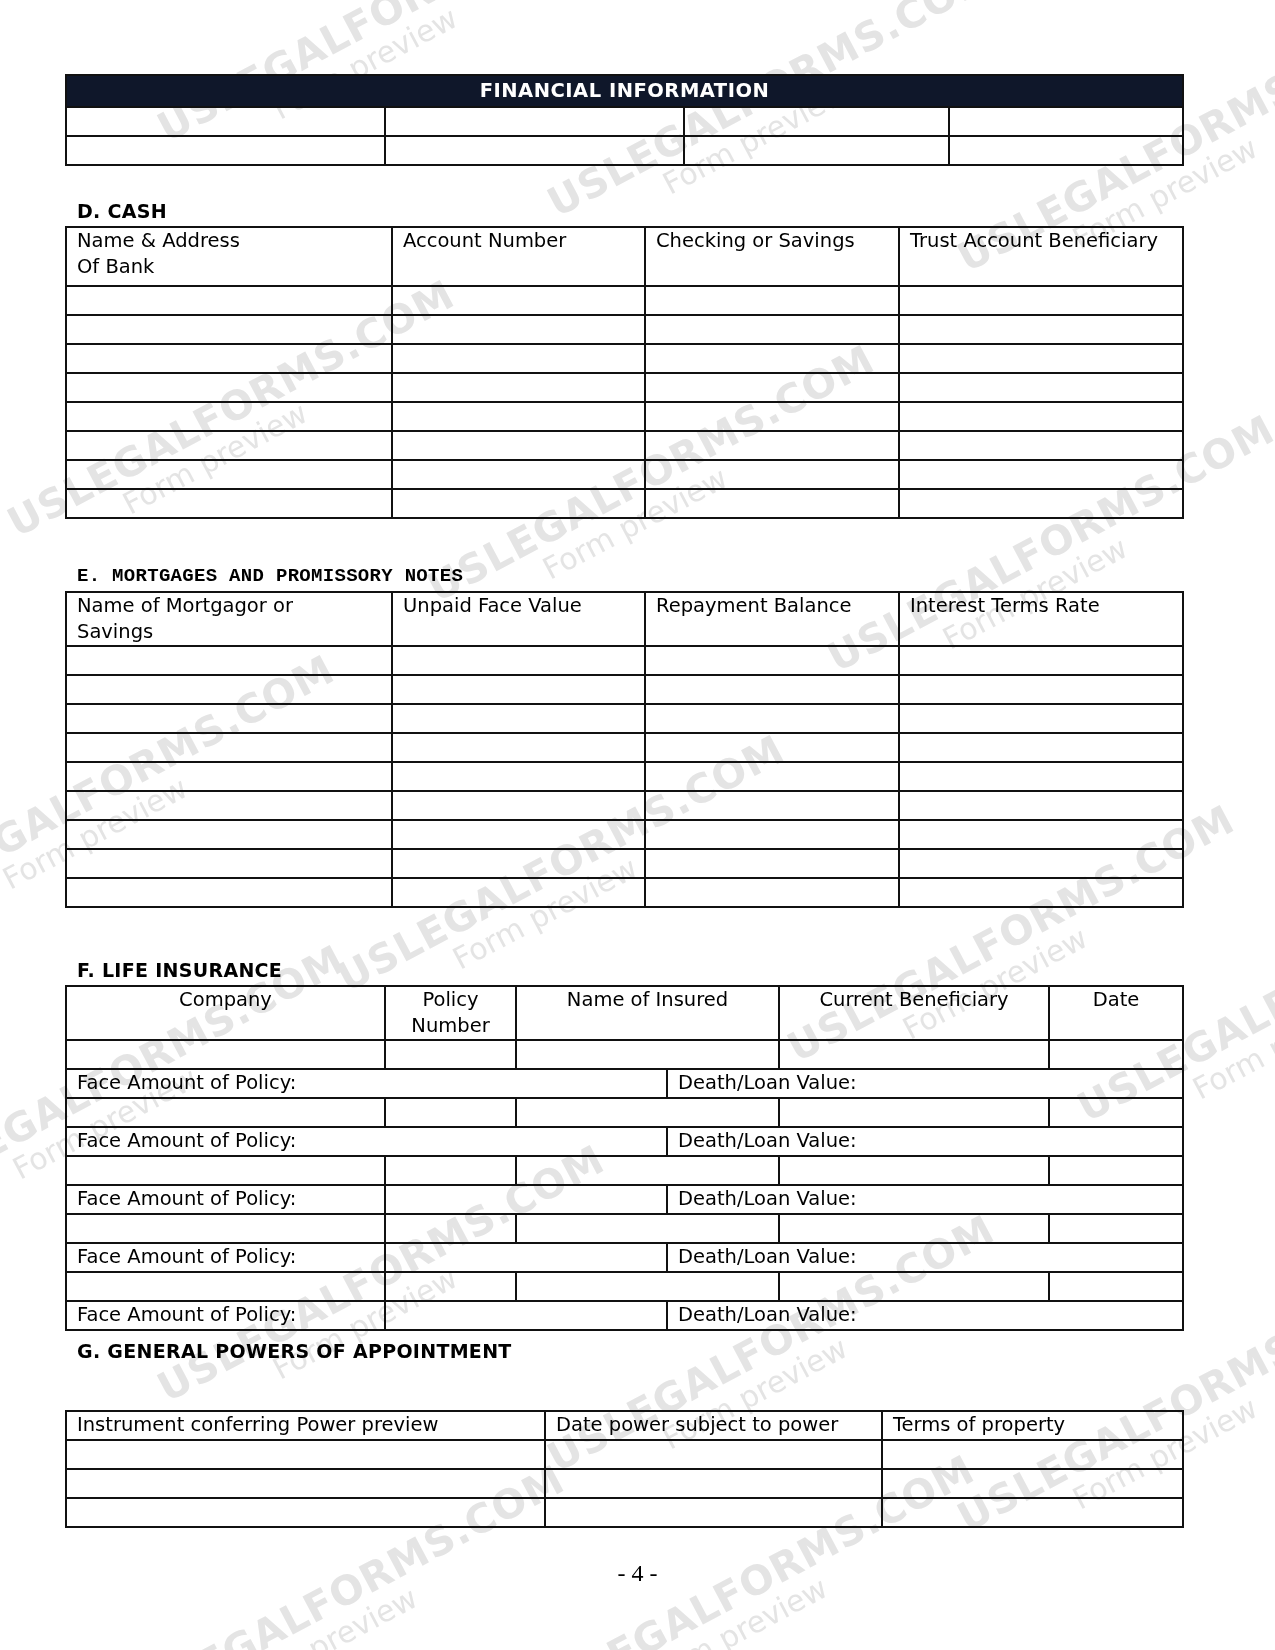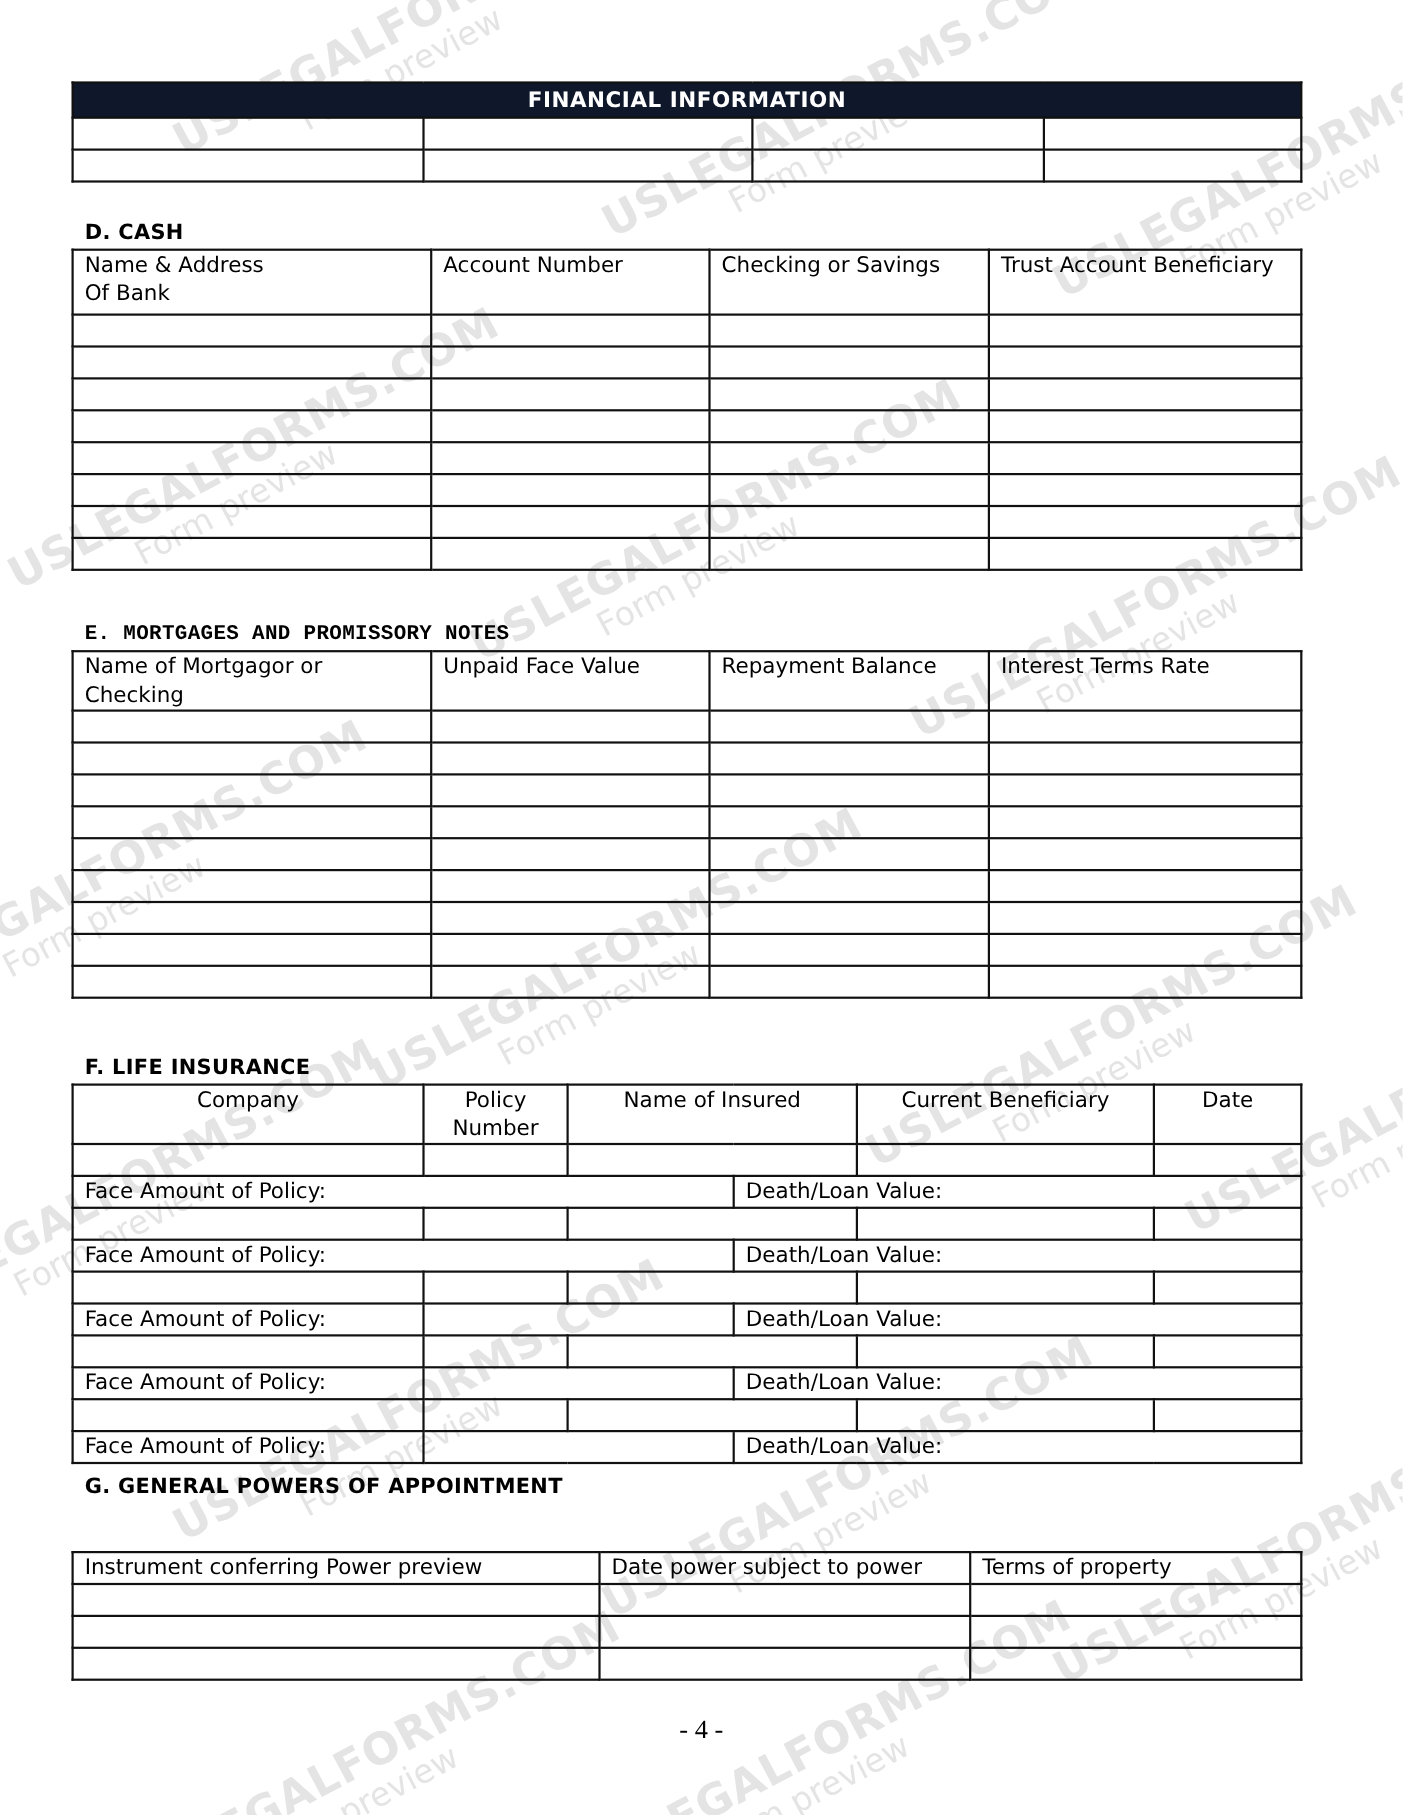--- a/index.html
+++ b/index.html
@@ -181,21 +181,21 @@
 <div class="section-title" style="top:565px;font-family:Liberation Mono, monospace;">E.  MORTGAGES AND PROMISSORY NOTES</div>
 <table class="form" style="top:591px;">
   <colgroup>
       <col style="width:326px">
       <col style="width:253px">
       <col style="width:254px">
       <col style="width:284px">
     </colgroup>
   <tbody>
       <tr style="height:41px;">
-    <td><span>Name of Mortgagor or</span><br><span>Checking</span></td>
+    <td><span>Name of Mortgagor or</span><br><span>Savings</span></td>
     <td>Unpaid Face Value</td>
     <td>Repayment Balance</td>
     <td>Interest Terms Rate</td>
   </tr>
   <tr class="r31">
         <td></td>
         <td></td>
         <td></td>
         <td></td>
       </tr>

